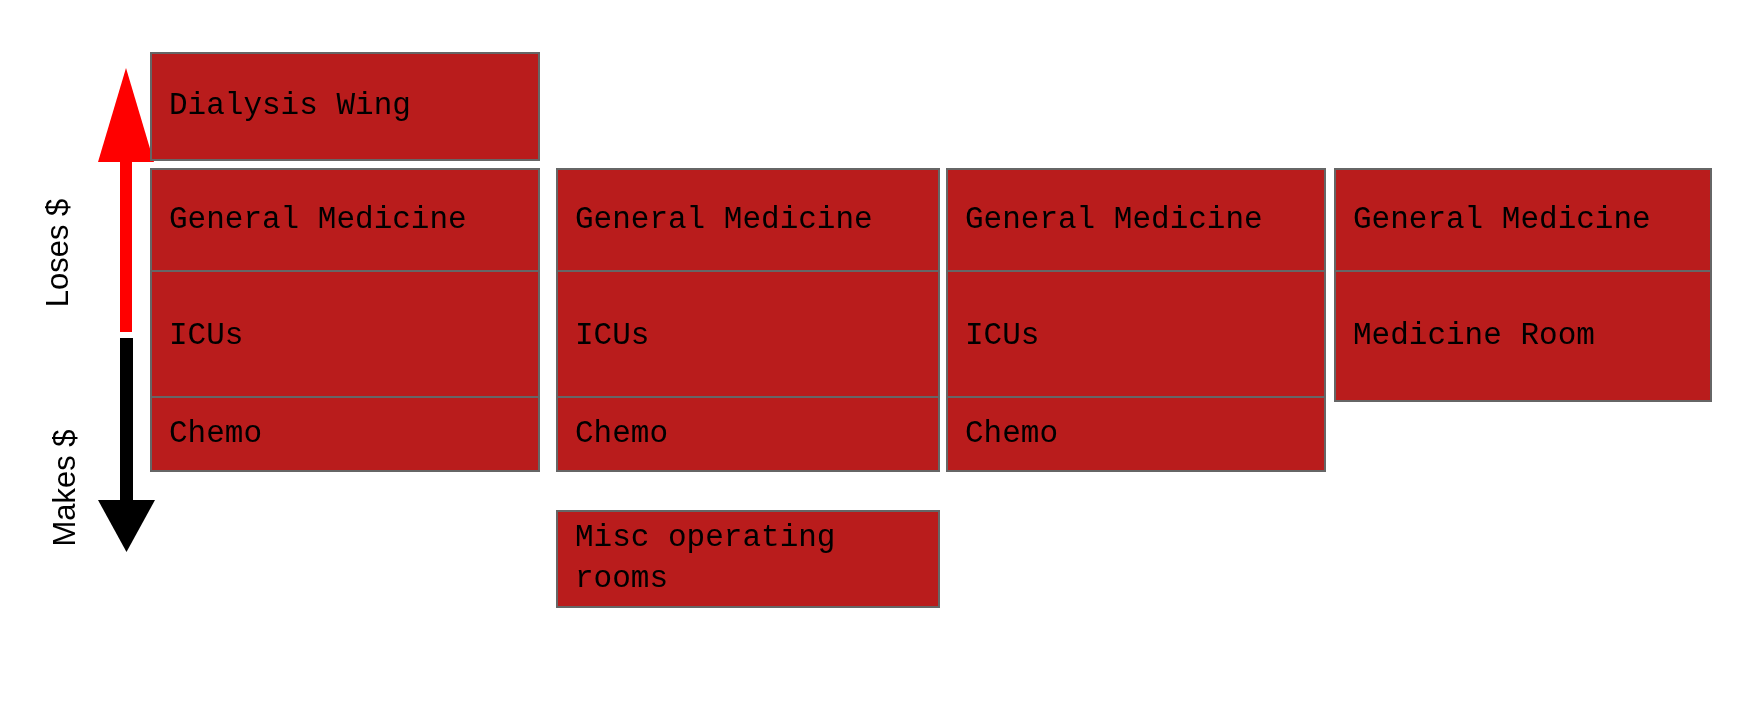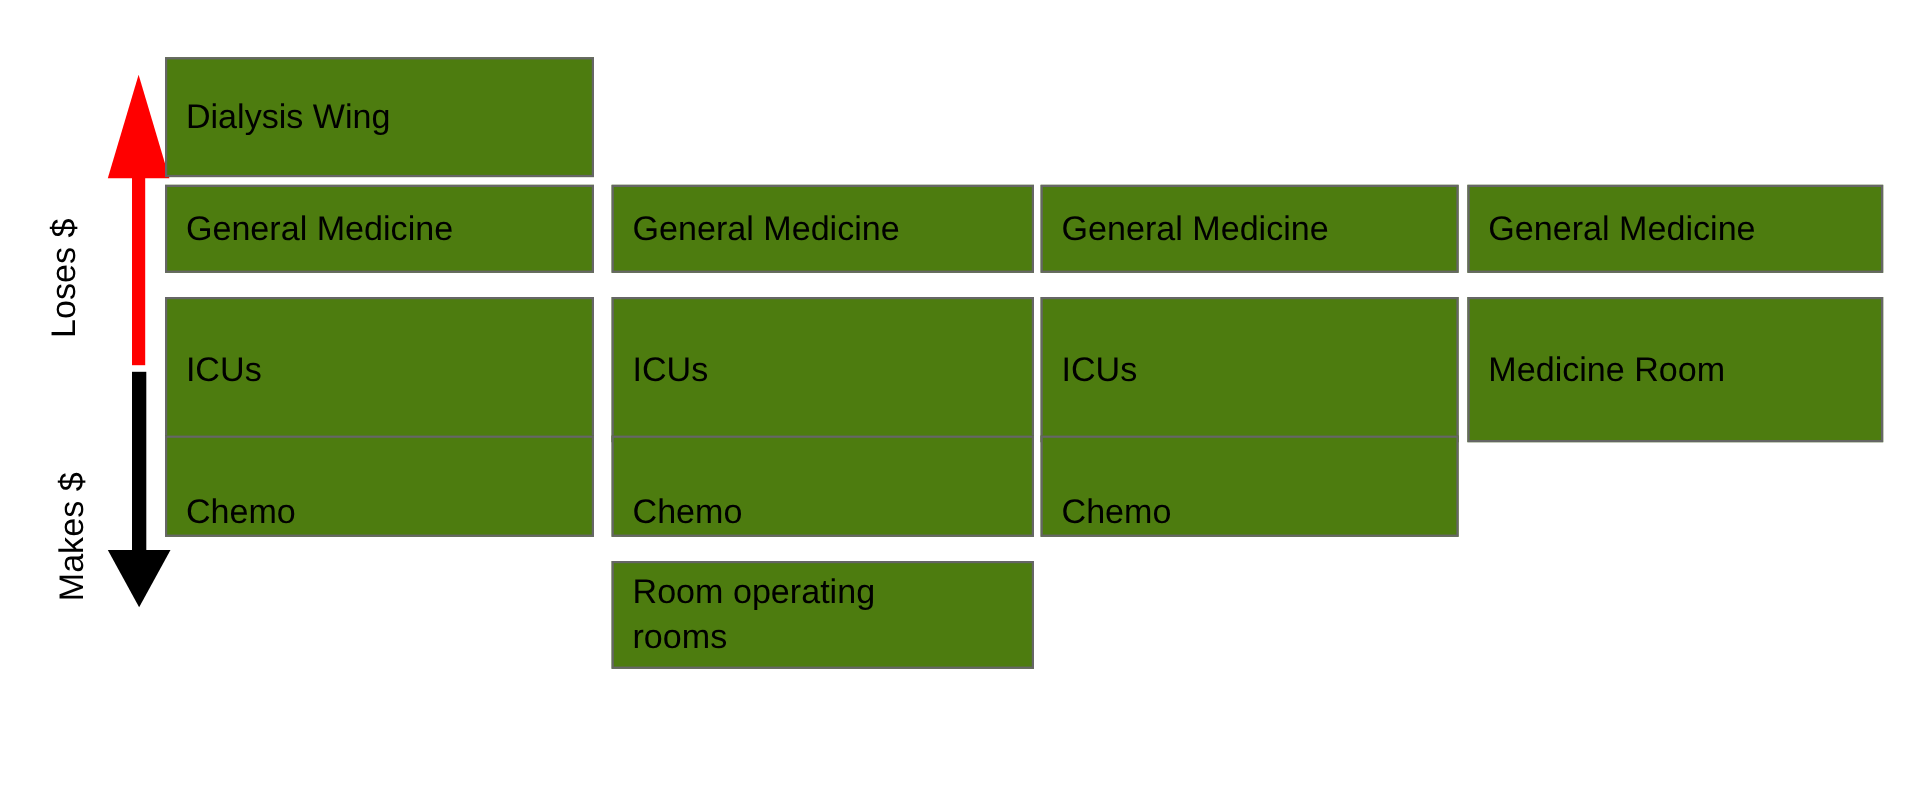--- a/index.html
+++ b/index.html
@@ -54,48 +54,49 @@
     top: 60px;
     width: 60px;
     height: 500px;
     overflow: visible;
   }
 
   
   .node-box {
     position: absolute;
     box-sizing: border-box;
-    background: #4d7c0f;
+    background: #b91c1c;
     border: 2px solid #666666;
     display: flex;
     align-items: center;
     padding-left: 17px;
     padding-right: 10px;
+    font-family: Liberation Mono, monospace;
   }
   .node-label {
     font-size: 31px;
     color: #000000;
     line-height: 1.32;
     text-align: left;
     white-space: pre-line;
   }
 
   
   .col-1 { left: 150px;  width: 390px; }
   .col-2 { left: 556px;  width: 384px; }
   .col-3 { left: 946px;  width: 380px; }
   .col-4 { left: 1334px; width: 378px; }
 
   
   .row-1 { top: 52px;  height: 109px; }
 
   
-  .row-2-tall { top: 168px; height: 80px; }
+  .row-2-tall { top: 168px; height: 104px; }
   .row-3-tall { top: 270px; height: 132px; }
-  .row-4-tall { top: 396px; height: 92px; align-items: flex-end; }
+  .row-4-tall { top: 396px; height: 76px; }
   .row-5-tall { top: 510px; height: 98px; }
 </style>
 </head>
 <body>
 
 <div id="canvas">
 
   <div class="axis-label" id="label-loses">Loses $</div>
 
   <div class="axis-label" id="label-makes">Makes $</div>
@@ -135,21 +136,21 @@
 
   <div class="node-box col-2 row-3-tall">
     <span class="node-label">ICUs</span>
   </div>
 
   <div class="node-box col-2 row-4-tall">
     <span class="node-label">Chemo</span>
   </div>
 
   <div class="node-box col-2 row-5-tall">
-    <span class="node-label">Room operating
+    <span class="node-label">Misc operating
 rooms</span>
   </div>
 
   <div class="node-box col-3 row-2-tall">
     <span class="node-label">General Medicine</span>
   </div>
 
   <div class="node-box col-3 row-3-tall">
     <span class="node-label">ICUs</span>
   </div>

